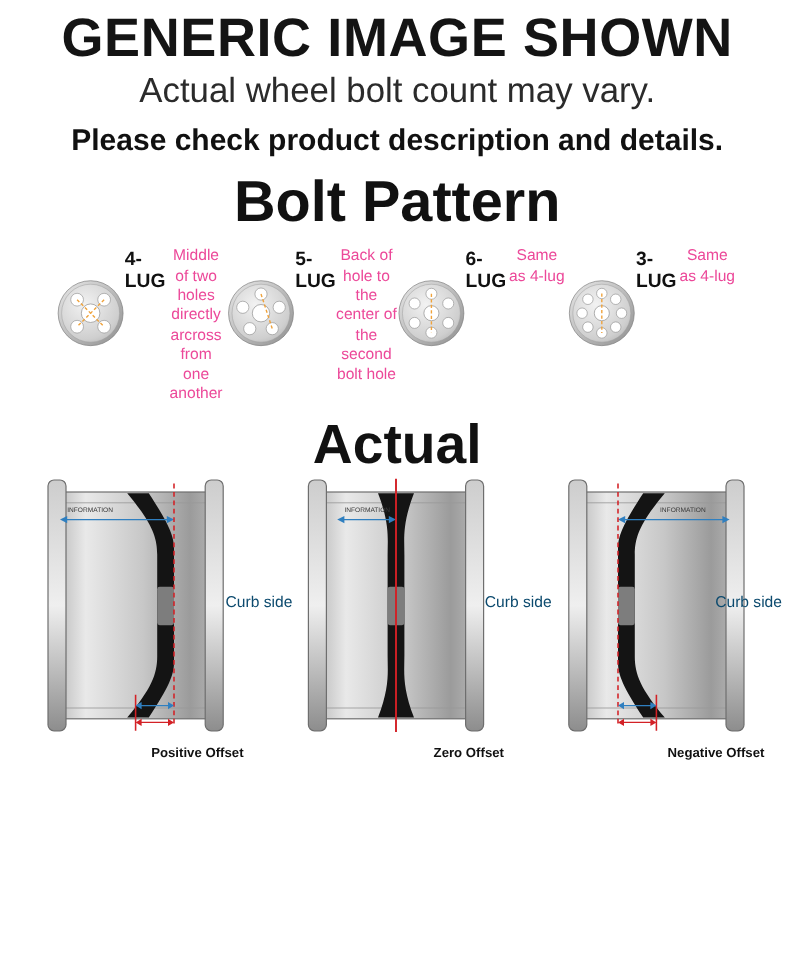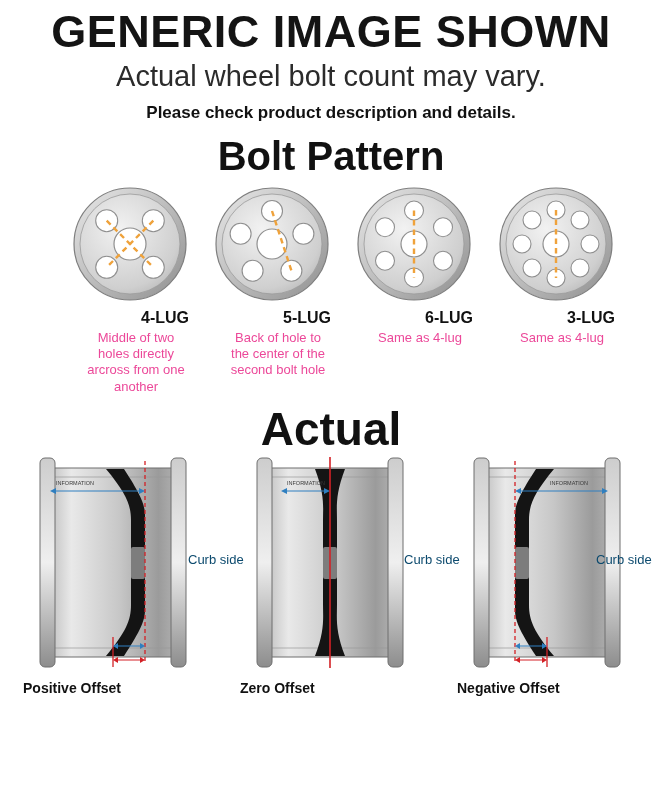--- a/index.html
+++ b/index.html
@@ -5,46 +5,46 @@
   * { margin:0; padding:0; box-sizing:border-box; }
   html,body { background:#ffffff; }
   body {
     width:662px; height:800px; overflow:hidden;
     font-family:"Liberation Sans", sans-serif; color:#111;
   }
   .page { position:relative; width:662px; height:772px; padding-top:8px; }
 
   .hdr-title { text-align:center; font-size:45px; font-weight:800; letter-spacing:.5px; line-height:1.05; color:#141414; }
   .hdr-sub   { text-align:center; font-size:29px; font-weight:400; color:#2b2b2b; margin-top:6px; line-height:1.1; }
-  .hdr-note  { text-align:center; font-size:17px; font-weight:700; margin-top:10px; line-height:1.15; }
-
-  .bp-title  { text-align:center; font-size:40px; font-weight:800; margin-top:12px; line-height:1.05; }
+  .hdr-note  { text-align:center; font-size:25px; font-weight:700; margin-top:10px; line-height:1.15; }
+
+  .bp-title  { text-align:center; font-size:48px; font-weight:800; margin-top:12px; line-height:1.05; }
   .bp-row    { display:flex; justify-content:center; margin-top:8px; }
-  .bp-col    { width:142px; display:flex; flex-direction:column; align-items:flex-end; }
+  .bp-col    { width:142px; display:flex; align-items:flex-start; }
   .bp-label  { font-size:16px; font-weight:700; margin-top:6px; }
   .bp-desc   { font-size:13px; line-height:1.26; text-align:center; width:106px; margin-top:3px; color:#ec4899; }
 
   .offset-title { text-align:center; font-size:46px; font-weight:800; margin-top:10px; line-height:1.05; }
 
   .cl-area  { position:relative; height:64px; margin-top:2px; }
   .cl-label { text-align:center; font-size:21px; font-weight:600; }
   .cl-line  { position:absolute; top:33px; left:96px; width:468px; height:3px; background:#c9151c; }
   .cl-tri   { position:absolute; top:35px; width:0; height:0;
               border-left:17px solid transparent; border-right:17px solid transparent;
               border-top:25px solid #c9151c; }
   .tri-1 { left:96px; }  .tri-2 { left:313px; }  .tri-3 { left:530px; }
 
   .wheels    { position:relative; height:219px; margin-top:2px; }
   .wheel-svg { position:absolute; top:0; }
   .w-1 { left:38px; }  .w-2 { left:255px; }  .w-3 { left:472px; }
   .curb   { position:absolute; top:97px; font-size:13px; color:#0c4a6e; white-space:nowrap; }
   .curb-1 { left:188px; }  .curb-2 { left:404px; }  .curb-3 { left:596px; }
 
   .offset-labels { position:relative; height:26px; margin-top:6px; }
-  .ol   { position:absolute; text-align:left; font-size:14px; font-weight:700; width:180px; }
+  .ol   { position:absolute; text-align:right; font-size:11px; font-weight:700; width:180px; }
   .ol-1 { left:23px; }  .ol-2 { left:240px; }  .ol-3 { left:457px; }
 
   .defs-holder { position:absolute; width:0; height:0; overflow:hidden; }
 </style>
 </head>
 <body>
 
 <div class="page">
 
   <svg class="defs-holder" aria-hidden="true">

